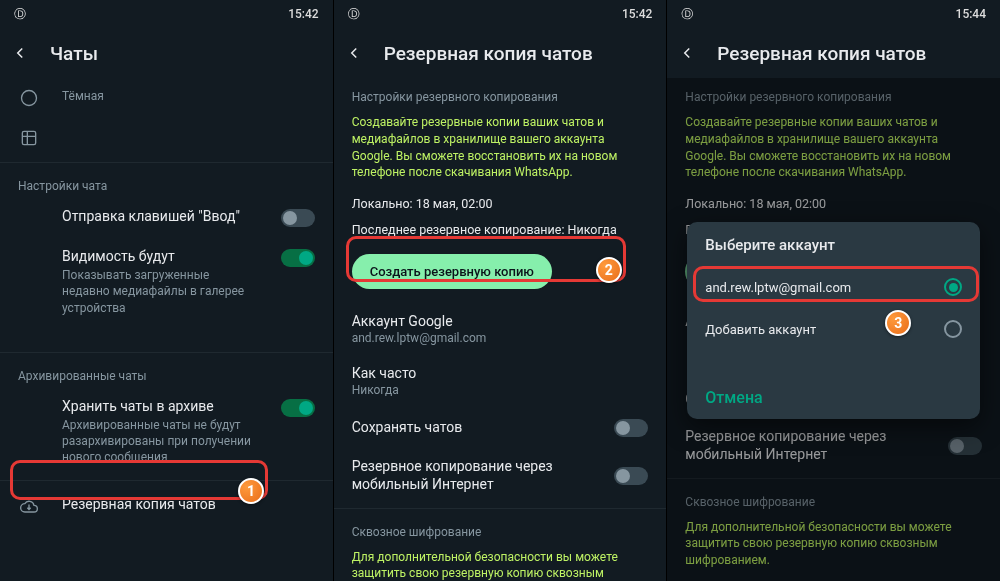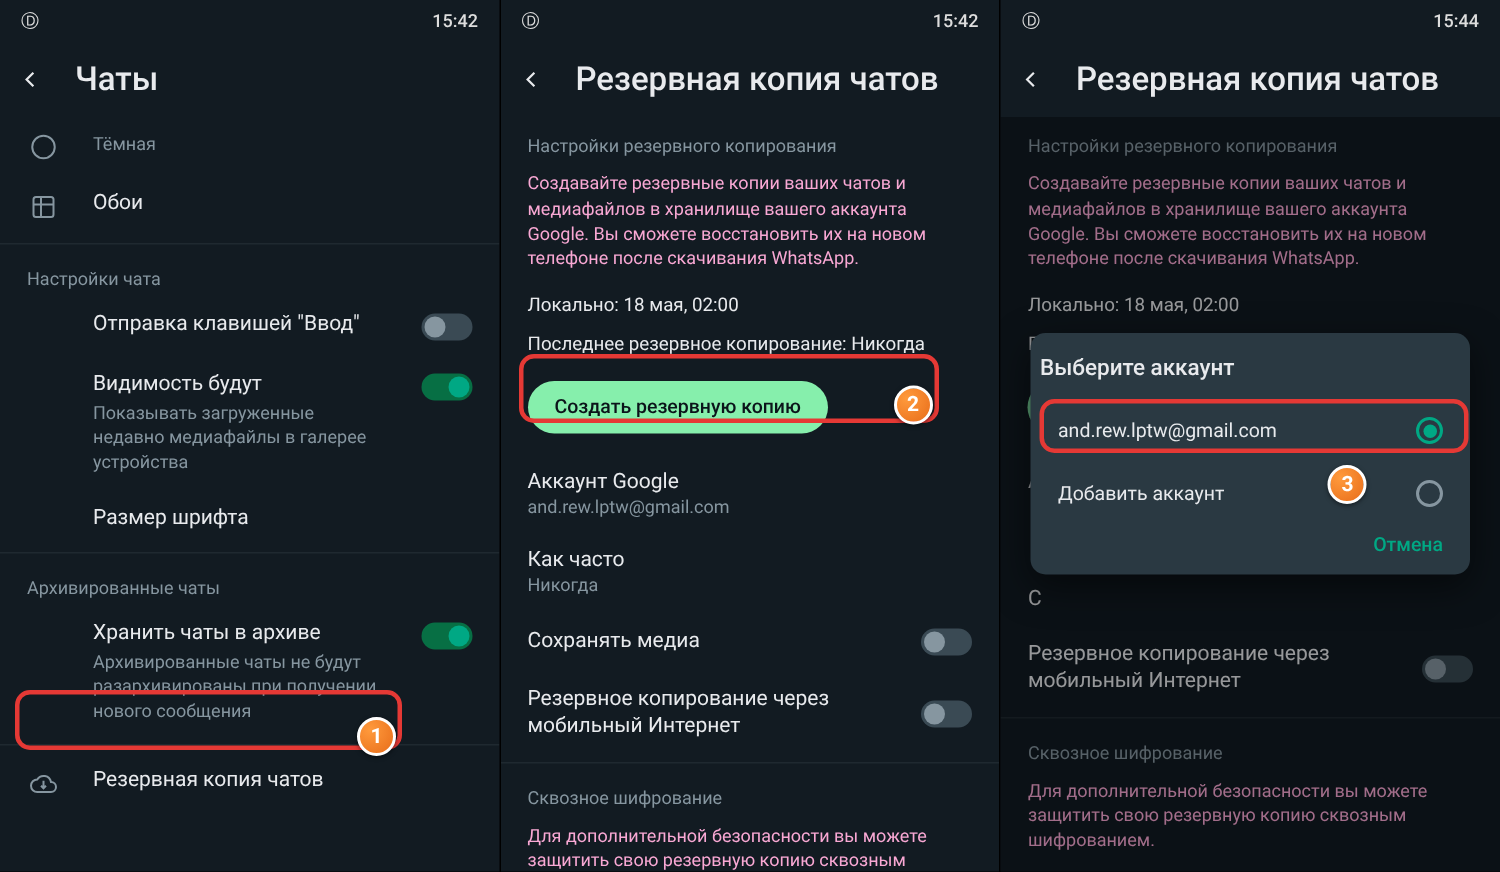--- a/index.html
+++ b/index.html
@@ -32,21 +32,21 @@
   }
   .status-left, .status-right { display: flex; align-items: center; gap: 6px; }
   .header {
     height: 50px;
     display: flex;
     align-items: center;
     padding: 0 10px;
     gap: 20px;
   }
   .back-btn { width: 20px; height: 20px; display:flex; align-items:center; justify-content:center; color:#e8eaed; }
-  .header-title { font-size: 22px; font-weight: 500; color: #e8eaed; }
+  .header-title { font-size: 19px; font-weight: 500; color: #e8eaed; }
   .content { padding: 0 0 10px 0; }
   .list-item {
     display: flex;
     align-items: flex-start;
     padding: 10px 18px 10px 18px;
     gap: 22px;
   }
   .list-item.tight { padding-top:8px; padding-bottom:8px;}
   .icon-col { width: 22px; display:flex; justify-content:center; padding-top:2px; color:#8696a0; flex-shrink:0;}
   .text-col { flex: 1; }
@@ -61,21 +61,21 @@
   .toggle::after {
     content:''; position:absolute; width:14px; height:14px; border-radius:50%;
     background:#8696a0; top:2px; left:2px;
   }
   .toggle.on { background: rgba(0,168,92,0.6); }
   .toggle.on::after { background:#00a884; left:18px; }
   .green-btn {
     background:#86efac; color:#0b141a; font-size:13px; font-weight:500;
     padding: 10px 18px; border-radius:22px; display:inline-block; margin: 10px 0 14px 18px;
   }
-  .desc-text { font-size:12px; color:#f9a8d4; padding: 6px 18px; line-height:1.4; }
+  .desc-text { font-size:12px; color:#bef264; padding: 6px 18px; line-height:1.4; }
   .setting-row {
     padding: 10px 18px;
     display:flex; align-items:center; justify-content:space-between;
   }
   .setting-row .left { flex:1; }
   .setting-title { font-size:14px; color:#e8eaed; }
   .setting-sub { font-size:12px; color:#8696a0; margin-top:2px;}
   
   .callout {
     position:absolute; border:3px solid #e53935; border-radius:10px;
@@ -87,32 +87,32 @@
     border:2px solid #fff; color:#fff; font-weight:700; font-size:14px;
     display:flex; align-items:center; justify-content:center;
     box-shadow:0 1px 3px rgba(0,0,0,0.5);
   }
   
   .dialog {
     position:absolute; left:20px; right:20px; top:222px;
     background:#2a3942; border-radius:10px; padding:14px 0 8px 0;
     box-shadow:0 8px 24px rgba(0,0,0,0.5);
   }
-  .dialog-title { font-size:15px; color:#e8eaed; padding:0 18px 12px 6px; font-weight:500;}
+  .dialog-title { font-size:15px; color:#e8eaed; padding:0 18px 12px 18px; font-weight:500;}
   .dialog-item {
     display:flex; align-items:center; justify-content:space-between;
     padding:12px 18px; font-size:13px; color:#e8eaed;
   }
   .radio {
     width:18px; height:18px; border-radius:50%; border:2px solid #8696a0;
     display:flex; align-items:center; justify-content:center;
   }
   .radio.on { border-color:#00a884; }
   .radio.on::after { content:''; width:9px; height:9px; border-radius:50%; background:#00a884;}
-  .dialog-actions { display:flex; justify-content:flex-end; padding:6px 18px 4px; font-size:13px; color:#00a884; font-weight:500;}
+  .dialog-actions { display:flex; padding:6px 18px 4px; font-size:16px; color:#00a884; font-weight:500;margin-top:32px;}
   .scrim { position:absolute; inset:78px 0 0 0; background:rgba(0,0,0,0.35);}
   svg { width:18px; height:18px; }
   .icon-col svg { width:20px; height:20px; }
 </style>
 </head>
 <body>
 
 <div class="screen">
   <div class="status-bar">
     <div class="status-left">
@@ -141,23 +141,20 @@
           <div class="item-sub">Тёмная</div>
         </div>
     </div>
     <div class="list-item">
       <div class="icon-col">
         <svg viewBox="0 0 24 24" fill="none" stroke="currentColor" stroke-width="1.6">
             <rect x="4" y="4" width="16" height="16" rx="2"></rect>
             <path d="M4 10h16M10 4v16"></path>
           </svg>
       </div>
-      <div class="text-col">
-          <div class="item-title">Обои</div>
-        </div>
     </div>
     <div class="divider"></div>
     <div class="section-header">Настройки чата</div>
     <div class="list-item">
       <div class="icon-col"></div>
       <div class="text-col">
         <div class="item-title">Отправка клавишей "Ввод"</div>
       </div>
       <div class="toggle"></div>
     </div>
@@ -165,21 +162,20 @@
       <div class="icon-col"></div>
       <div class="text-col">
         <div class="item-title">Видимость будут</div>
         <div class="item-sub">Показывать загруженные недавно медиафайлы в галерее устройства</div>
       </div>
       <div class="toggle on"></div>
     </div>
     <div class="list-item">
       <div class="icon-col"></div>
       <div class="text-col">
-        <div class="item-title">Размер шрифта</div>
       </div>
     </div>
     <div class="divider"></div>
     <div class="section-header">Архивированные чаты</div>
     <div class="list-item">
       <div class="icon-col"></div>
       <div class="text-col">
         <div class="item-title">Хранить чаты в архиве</div>
         <div class="item-sub">Архивированные чаты не будут разархивированы при получении нового сообщения</div>
       </div>
@@ -233,21 +229,21 @@
       </div>
     </div>
     <div class="setting-row">
       <div class="left">
         <div class="setting-title">Как часто</div>
         <div class="setting-sub">Никогда</div>
       </div>
     </div>
     <div class="setting-row">
       <div class="left">
-          <div class="setting-title">Сохранять медиа</div>
+          <div class="setting-title">Сохранять чатов</div>
         </div>
       <div class="toggle"></div>
     </div>
     <div class="setting-row">
       <div class="left">
           <div class="setting-title" style="line-height:1.3">Резервное копирование через мобильный Интернет</div>
         </div>
       <div class="toggle"></div>
     </div>
     <div class="divider"></div>

